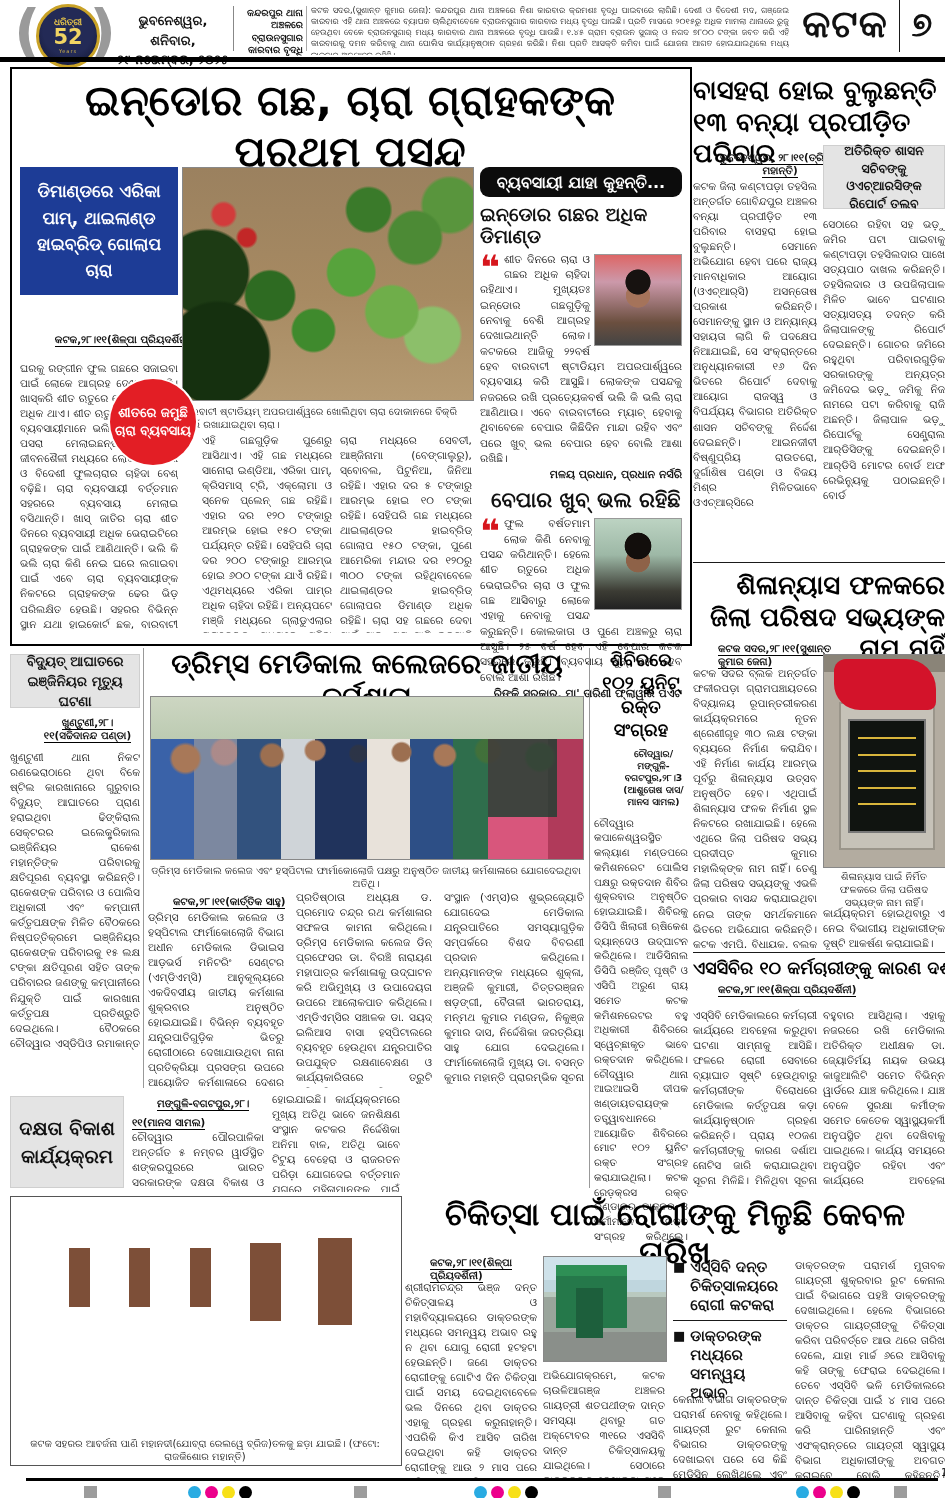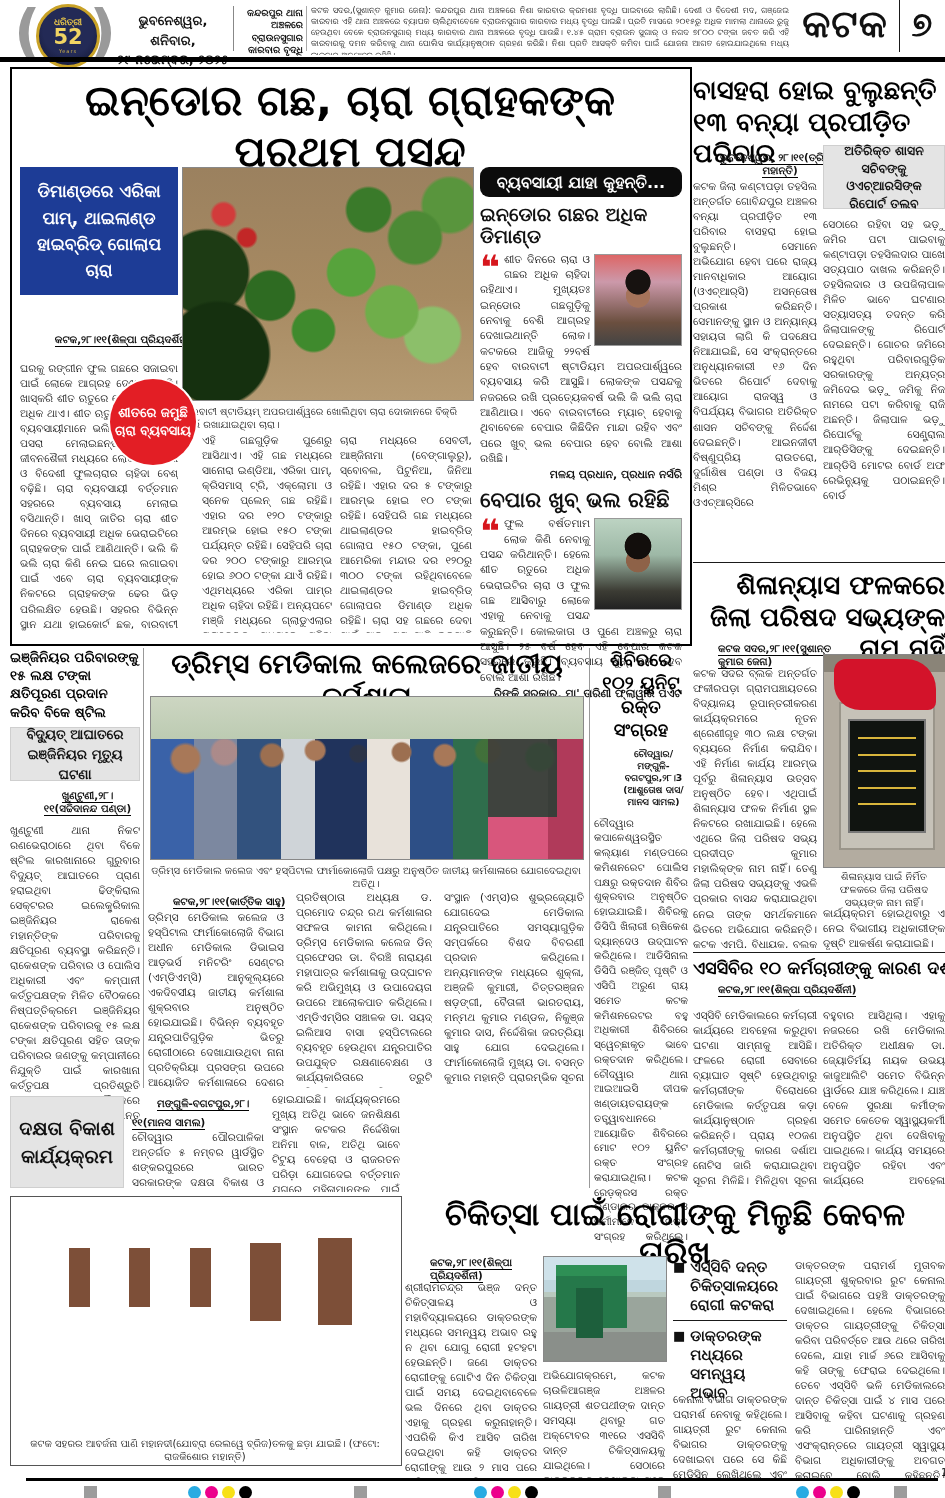--- a/index.html
+++ b/index.html
@@ -166,21 +166,21 @@
     <div class="abs" style="left:468px;top:98px;width:202px;height:468px;">
       <div class="blackbar" style="height:30px;font-size:16px;border-radius:9px;">ବ୍ୟବସାୟୀ ଯାହା କୁହନ୍ତି...</div>
       <div class="panel-head2">ଇନ୍‌ଡୋର ଗଛର ଅଧିକ ଡିମାଣ୍ଡ</div>
       <div class="col jt" style="font-size:10.8px;">
         <span class="qmark">❝</span>
         <span class="qphoto ph-face1" style="position:relative;"></span>
         <span>ଶୀତ ଦିନରେ ଚାରା ଓ ଗଛର ଅଧିକ ଚାହିଦା ରହିଥାଏ। ମୁଖ୍ୟତଃ ଇନ୍‌ଡୋର ଗଛଗୁଡ଼ିକୁ ନେବାକୁ ବେଶି ଆଗ୍ରହ ଦେଖାଇଥାନ୍ତି ଲୋକ। କଟକରେ ଆଜିକୁ ୨୨ବର୍ଷ ହେବ ବାରବାଟୀ ଷ୍ଟାଡିୟମ ଅପରପାର୍ଶ୍ୱରେ ବ୍ୟବସାୟ କରି ଆସୁଛି। ଲୋକଙ୍କ ପସନ୍ଦକୁ ନଜରରେ ରଖି ପ୍ରତ୍ୟେକବର୍ଷ ଭଲି କି ଭଲି ଚାରା ଆଣିଥାଉ। ଏବେ ବାରବାଟୀରେ ମ୍ୟାଚ୍ ହେବାକୁ ଥିବାବେଳେ ବେପାର କିଛିଦିନ ମାନ୍ଦା ରହିବ ଏବଂ ପରେ ଖୁବ୍ ଭଲ ବେପାର ହେବ ବୋଲି ଆଶା ରଖିଛି।</span>
       </div>
       <div class="attrib">ମଳୟ ପ୍ରଧାନ, ପ୍ରଧାନ ନର୍ସରି</div>
 
-      <div class="panel-head2" style="font-size:21px;">ବେପାର ଖୁବ୍ ଭଲ ରହିଛି</div>
+      <div class="panel-head2" style="font-size:21px;margin-left:11px;">ବେପାର ଖୁବ୍ ଭଲ ରହିଛି</div>
       <div class="col jt" style="font-size:10.8px;">
         <span class="qmark">❝</span>
         <span class="qphoto ph-face2" style="position:relative;"></span>
         <span>ଫୁଲ ବର୍ଷତମାମ ଲୋକ କିଣି ନେବାକୁ ପସନ୍ଦ କରିଥାନ୍ତି। ହେଲେ ଶୀତ ଋତୁରେ ଅଧିକ ଭେରାଇଟିର ଚାରା ଓ ଫୁଲ ଗଛ ଆସିବାରୁ ଲୋକେ ଏହାକୁ ନେବାକୁ ପସନ୍ଦ କରୁଛନ୍ତି। କୋଲକାତା ଓ ପୁଣେ ଅଞ୍ଚଳରୁ ଚାରା ଆସୁଛି। ୨୫ ବର୍ଷ ହେବ ଏହି ବେପାର କଟକ ସହରରେ କରୁଛି। ବ୍ୟବସାୟ ଖୁବ୍ ଭଲ ହେବ ବୋଲି ଆଶା ରଖିଛି।</span>
       </div>
       <div class="attrib">ରିଙ୍କି ସରକାର, ମା' ତାରିଣୀ ଫ୍ଲାୱାର ପଏଁଟ</div>
     </div>
   </div>
 
   <div class="abs" style="left:693px;top:67px;width:252px;height:493px;">
@@ -219,21 +219,20 @@
   <div class="abs" style="left:693px;top:956px;width:252px;height:234px;">
     <div class="headline" style="font-size:17.5px;white-space:nowrap;overflow:hidden;margin-top:2px;">ଏସସିବିର ୧୦ କର୍ମଚାରୀଙ୍କୁ କାରଣ ଦର୍ଶାଅ ନୋଟିସ</div>
     <div class="byline" style="margin-top:4px;">
       <span>କଟକ,୨୮।୧୧(ଶିଳ୍ପା ପ୍ରିୟଦର୍ଶିନୀ)</span>
     </div>
     <div class="abs col jt" style="left:0;top:52px;width:124px;height:180px;">ଏସ୍‌ସିବି ମେଡିକାଲରେ କର୍ମଚାରୀ କାର୍ଯ୍ୟରେ ଅବହେଳା କରୁଥିବା ଘଟଣା ସାମ୍ନାକୁ ଆସିଛି। ଫଳରେ ରୋଗୀ ସେବାରେ ବ୍ୟାଘାତ ସୃଷ୍ଟି ହେଉଥିବାରୁ କର୍ମଚାରୀଙ୍କ ବିରୋଧରେ ମେଡିକାଲ କର୍ତ୍ତୃପକ୍ଷ କଡ଼ା କାର୍ଯ୍ୟାନୁଷ୍ଠାନ ଗ୍ରହଣ କରିଛନ୍ତି। ପ୍ରାୟ ୧୦ଜଣ କର୍ମଚାରୀଙ୍କୁ କାରଣ ଦର୍ଶାଅ ନୋଟିସ ଜାରି କରାଯାଇଥିବା ସୂଚନା ମିଳିଛି। ମିଳିଥିବା ସୂଚନା ମୁତାବକ, ଏସ୍‌ସିବି ମେଡିକାଲରେ କର୍ମଚାରୀ ଠିକ୍ ଭାବେ ଡ୍ୟୁଟି କରୁ ନ ଥିବା ଏବଂ ଡ୍ୟୁଟି ସମୟରେ ଅନୁପସ୍ଥିତ ରହୁଥିବା ଅଭିଯୋଗ ପୂର୍ବରୁ</div>
     <div class="abs col jt" style="left:130px;top:52px;width:122px;height:180px;">ବହୁବାର ଆସିଥିଲା। ଏହାକୁ ନଜରରେ ରଖି ମେଡିକାଲ ଅତିରିକ୍ତ ଅଧୀକ୍ଷକ ଡା. ଜ୍ୟୋତିର୍ମୟ ନାୟକ ଉଭୟ କାଜୁଆଲିଟି ସମେତ ବିଭିନ୍ନ ୱାର୍ଡରେ ଯାଞ୍ଚ କରିଥିଲେ। ଯାଞ୍ଚ ବେଳେ ସୁରକ୍ଷା କର୍ମୀଙ୍କ ସମେତ କେତେକ ସ୍ୱାସ୍ଥ୍ୟକର୍ମୀ ଅନୁପସ୍ଥିତ ଥିବା ଦେଖିବାକୁ ପାଇଥିଲେ। କାର୍ଯ୍ୟ ସମୟରେ ଅନୁପସ୍ଥିତ ରହିବା ଏବଂ କାର୍ଯ୍ୟରେ ଅବହେଳା ଅଭିଯୋଗରେ ପ୍ରାୟ ୧୦ କର୍ମଚାରୀଙ୍କୁ କାରଣ ଦର୍ଶାଅ ନୋଟିସ ଜାରି କରାଯାଇଛି। କର୍ମଚାରୀମାନେ ଯଦି ନୋଟିସରେ ଉପଯୁକ୍ତ ଉତ୍ତର ନ ଦର୍ଶାନ୍ତି ତେବେ ସେମାନଙ୍କ ବିରୋଧରେ କାର୍ଯ୍ୟାନୁଷ୍ଠାନ ଗ୍ରହଣ କରାଯିବା ବୋଲି ଡା. ନାୟକ କହିଛନ୍ତି।</div>
   </div>
 
   <div class="abs" style="left:10px;top:648px;width:130px;height:436px;">
-    <div class="headline" style="font-size:13.5px;line-height:1.35;">ଇଞ୍ଜିନିୟର ପରିବାରଙ୍କୁ ୧୫ ଲକ୍ଷ ଟଙ୍କା କ୍ଷତିପୂରଣ ପ୍ରଦାନ କରିବ ବିକେ ଷ୍ଟିଲ</div>
     <div class="graybox" style="margin-top:6px;height:52px;font-size:13.5px;line-height:1.5;">ବିଦ୍ୟୁତ୍ ଆଘାତରେ ଇଞ୍ଜିନିୟର ମୃତ୍ୟୁ ଘଟଣା</div>
     <div class="byline ctr" style="margin-top:8px;">
       <span>ଖୁଣ୍ଟୁଣୀ,୨୮।୧୧(ସଚ୍ଚିଦାନନ୍ଦ ପଣ୍ଡା)</span>
     </div>
     <div class="col jt" style="margin-top:8px;height:300px;">ଖୁଣ୍ଟୁଣୀ ଥାନା ନିକଟ ରଣଭେରାଠାରେ ଥିବା ବିକେ ଷ୍ଟିଲ କାରଖାନାରେ ଗୁରୁବାର ବିଦ୍ୟୁତ୍ ଆଘାତରେ ପ୍ରାଣ ହରାଇଥିବା ଢିଙ୍କିରାଲ ସେକ୍ଟରର ଇଲେକ୍ଟ୍ରିକାଲ ଇଞ୍ଜିନିୟର ରାକେଶ ମହାନ୍ତିଙ୍କ ପରିବାରକୁ କ୍ଷତିପୂରଣ ବ୍ୟବସ୍ଥା କରିଛନ୍ତି। ରାକେଶଙ୍କ ପରିବାର ଓ ପୋଲିସ ଅଧିକାରୀ ଏବଂ କମ୍ପାନୀ କର୍ତ୍ତୃପକ୍ଷଙ୍କ ମିଳିତ ବୈଠକରେ ନିଷ୍ପତ୍ତିକ୍ରମେ ଇଞ୍ଜିନିୟର ରାକେଶଙ୍କ ପରିବାରକୁ ୧୫ ଲକ୍ଷ ଟଙ୍କା କ୍ଷତିପୂରଣ ସହିତ ତାଙ୍କ ପରିବାରର ଜଣଙ୍କୁ କମ୍ପାନୀରେ ନିଯୁକ୍ତି ପାଇଁ କାରଖାନା କର୍ତ୍ତୃପକ୍ଷ ପ୍ରତିଶ୍ରୁତି ଦେଇଥିଲେ। ବୈଠକରେ ଚୌଦ୍ୱାର ଏସ୍‌ଡିପିଓ ରମାକାନ୍ତ ନାୟକ, ଟେଙ୍ଗୁଡ଼ି କଲେକ୍ଟର ମାନସ ରଞ୍ଜନ ବେହେରା, ବିକେ ଷ୍ଟିଲ ମୁଖ୍ୟ ଲୋକନାଥ ସାହୁ, ପରିଚାଳନ ସଚିବ ଅହମ୍ମଦ ଓ ରାକେଶଙ୍କ ପରିବାର ଲୋକେ ଉପସ୍ଥିତ ଥିଲେ। ଯୁବ ଇଞ୍ଜିନିୟର ରାକେଶ ଡିଆରଆଇ ସେକ୍ଟରର ଇଏସ୍‌ପି ବିଭାଗରେ କାମ କରୁଥିବା ବେଳେ ବିଦ୍ୟୁତ୍ ସଂସ୍ପର୍ଶରେ ଆସି ତଳକୁ ଖସି ମୃତ୍ୟୁବରଣ କରିଥିଲେ।</div>
   </div>
   <div class="vrule" style="left:143px;top:648px;height:440px;background:#999;"></div>
 
   <div class="abs" style="left:148px;top:648px;width:438px;height:442px;">
     <div class="headline ctr" style="font-size:27px;">ଡ୍ରିମ୍ସ ମେଡିକାଲ କଲେଜରେ ଜାତୀୟ କର୍ମଶାଳା</div>

